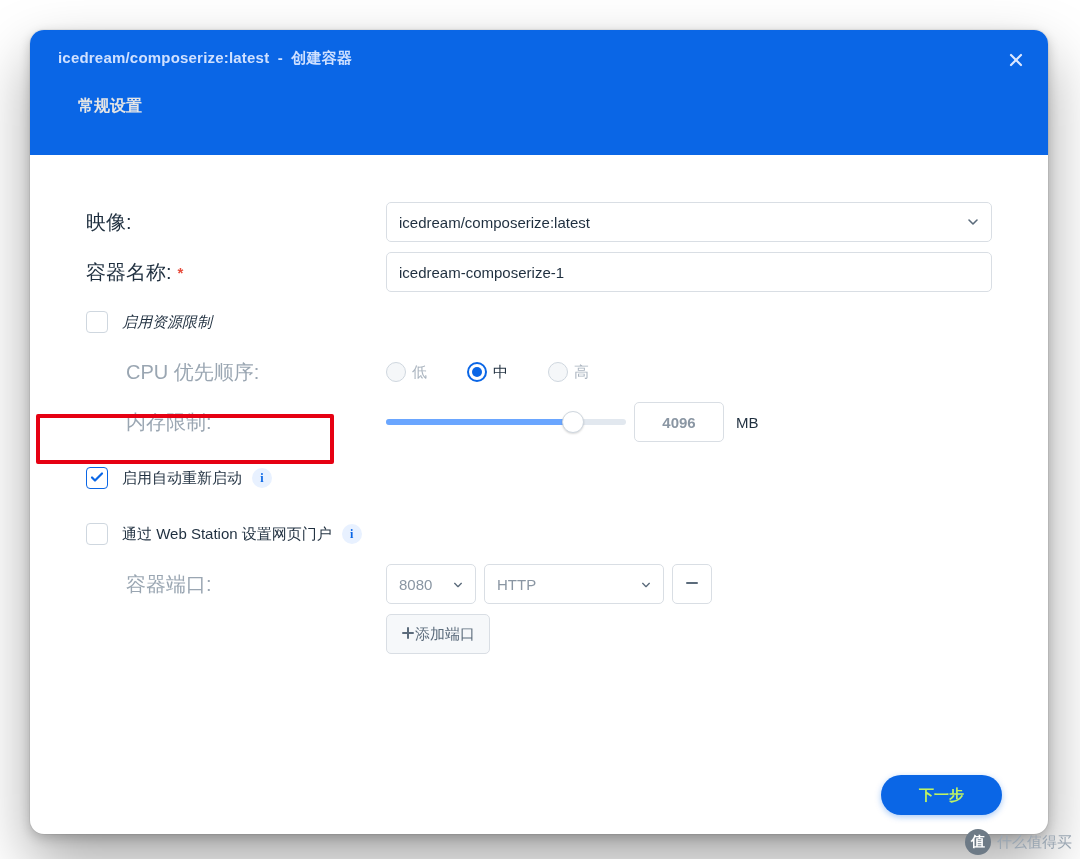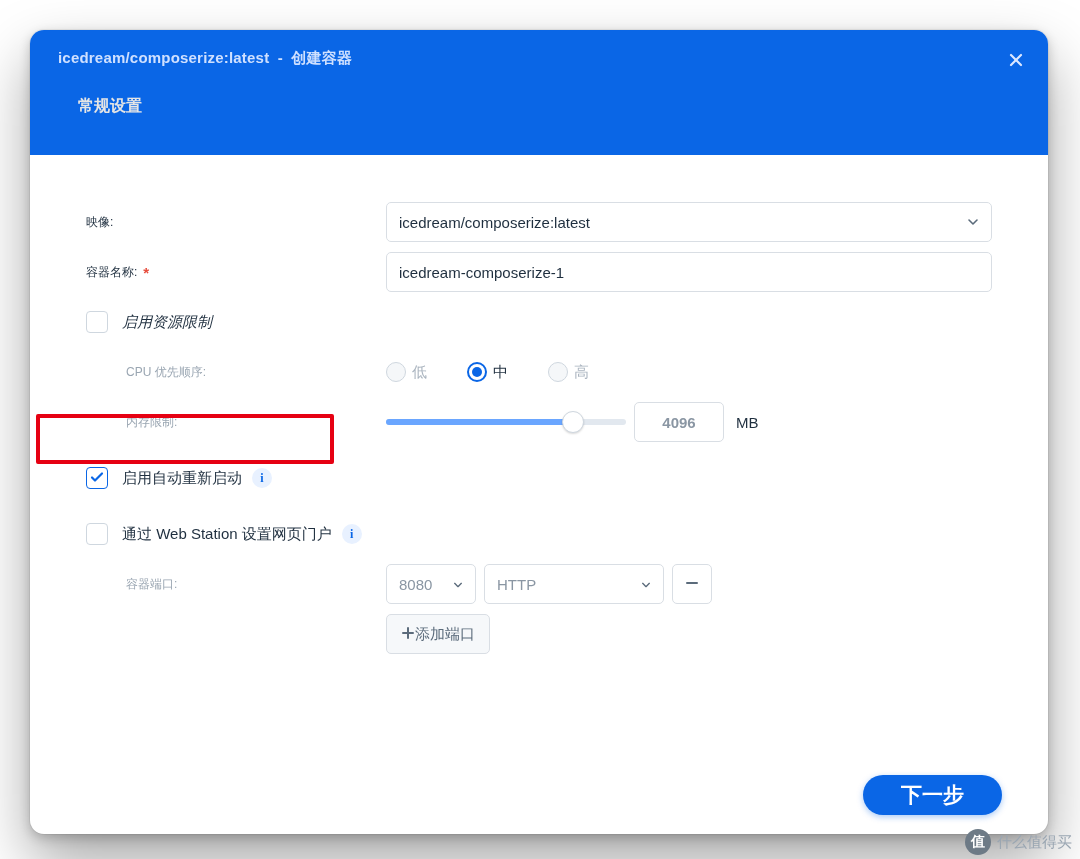--- a/index.html
+++ b/index.html
@@ -28,21 +28,21 @@
   .modal-subtitle { font-size: 16px; font-weight: 700; color: #e5e5e5; }
 
   .modal-body {
     flex: 1; padding: 44px 56px 20px 56px; color: #1f2f3f; font-size: 15px;
     position: relative;
   }
   .form-row {
     display:flex; align-items:center; min-height: 46px; margin-bottom: 4px;
   }
   .form-label-col { width: 300px; display:flex; align-items:center; }
-  .form-label { color: #1f2f3f; font-size: 12px; }
+  .form-label { color: #1f2f3f; font-size: 20px; }
   .form-label.dim { color: #9aa6b2; }
   .req { color: #e74c3c; margin-left: 6px; font-weight: 700;}
   .form-control-col { flex: 1; display:flex; align-items:center; gap: 8px; }
 
   .select, .input {
     width: 100%; height: 40px; border: 1px solid #d9dee4; border-radius: 5px;
     background: #fff; padding: 0 12px; font-size: 15px; color: #1f2f3f;
     display:flex; align-items:center; justify-content:space-between;
   }
   .select .caret { color:#5b6b7b; }
@@ -109,22 +109,22 @@
   .highlight-box {
     position:absolute; border: 4px solid #e60012; border-radius:2px;
     left: 36px; top: 414px; width: 298px; height: 50px; pointer-events:none;
   }
 
   .modal-footer {
     height: 78px; display:flex; align-items:center; justify-content:flex-end;
     padding: 0 46px;
   }
   .btn-primary {
-    background:#0a66e6; color:#ffffff; border:none; border-radius: 20px;
-    height: 40px; padding: 0 38px; font-size:21px; font-weight:600; cursor:pointer;
+    background:#0a66e6; color:#bef264; border:none; border-radius: 20px;
+    height: 40px; padding: 0 38px; font-size:15px; font-weight:600; cursor:pointer;
     box-shadow: 0 2px 6px rgba(10,102,230,.35);
   }
 
   .watermark {
     position:absolute; right: 8px; bottom: 4px; display:flex; align-items:center; gap:6px;
     color:#9aa6b2; font-size:15px;
   }
   .watermark .wm-icon {
     width: 26px; height:26px; border-radius:50%; background:#6d7a86; color:#fff;
     display:flex; align-items:center; justify-content:center; font-size:14px; font-weight:700;

